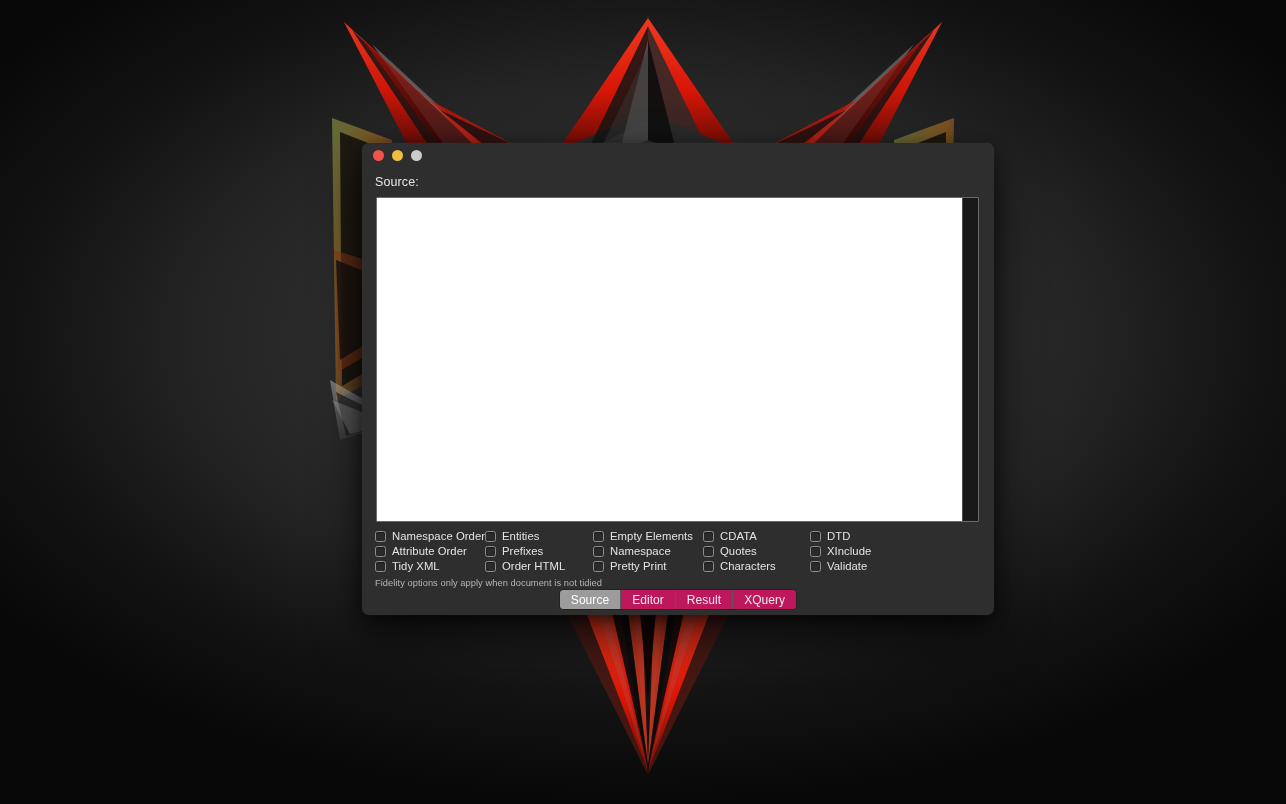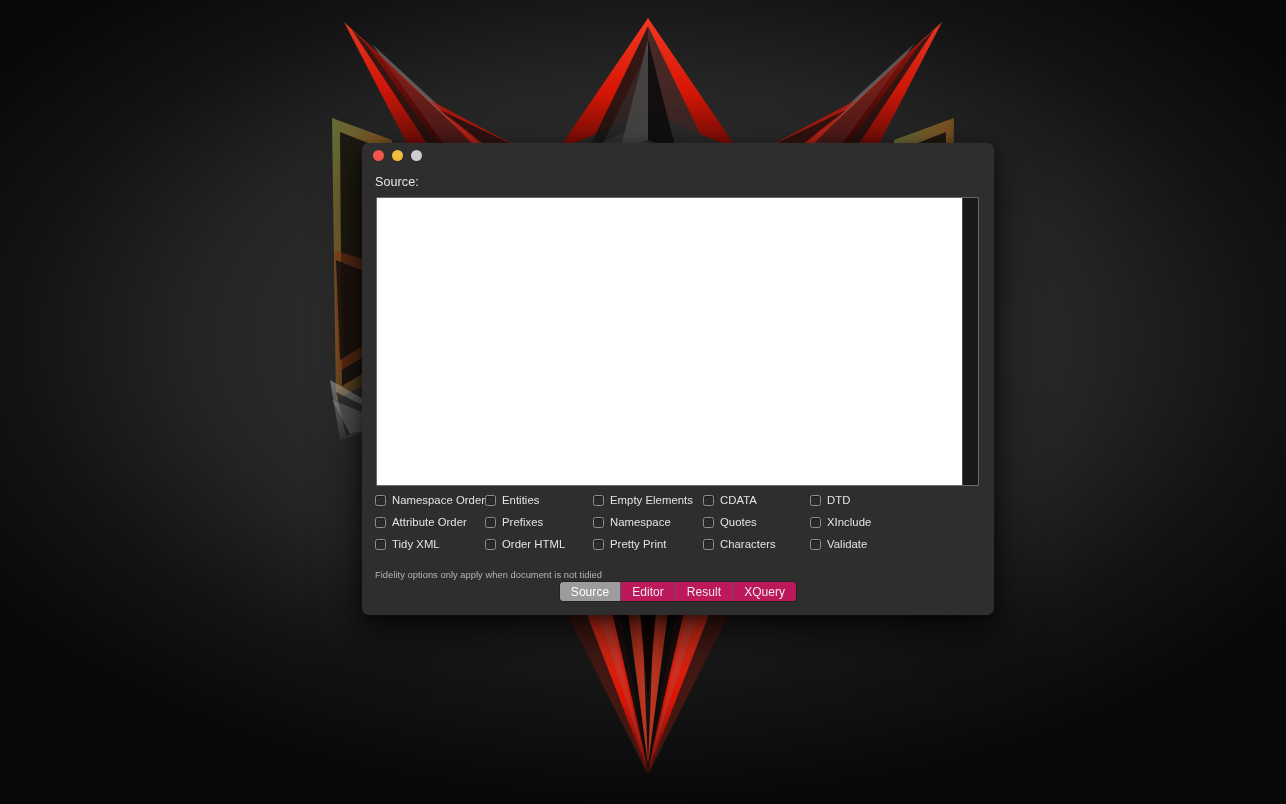--- a/index.html
+++ b/index.html
@@ -122,21 +122,21 @@
   }
 
   
   #options-panel {
     flex: 0 0 auto;
     padding: 8px 14px 0 13px;
   }
   #options-grid {
     display: grid;
     grid-template-columns: 110px 108px 110px 107px auto;
-    row-gap: 10px;
+    row-gap: 3px;
   }
   .option {
     display: flex;
     align-items: center;
     gap: 6px;
     cursor: default;
   }
   .checkbox {
     width: 11px; height: 11px;
     flex: 0 0 11px;
@@ -146,34 +146,34 @@
     box-shadow: inset 0 1px 1px rgba(0,0,0,0.35);
   }
   .option-label {
     color: #e3e3e3;
     font-size: 11.3px;
     white-space: nowrap;
     letter-spacing: 0.05px;
   }
 
   #fidelity-note {
-    margin-top: 20px;
+    margin-top: 6px;
     color: #b5b5b5;
     font-size: 9.3px;
     letter-spacing: 0.05px;
   }
 
   
   #tabbar-row {
     flex: 0 0 auto;
     display: flex;
     justify-content: center;
     align-items: flex-start;
     padding-top: 2px;
-    padding-bottom: 14px;
+    padding-bottom: 6px;
   }
   #segmented-tabs {
     display: flex;
     height: 19px;
     border-radius: 3.5px;
     overflow: hidden;
     background: #4b4b4b;
     box-shadow: 0 0 0 0.5px rgba(0,0,0,0.5);
   }
   .tab {

